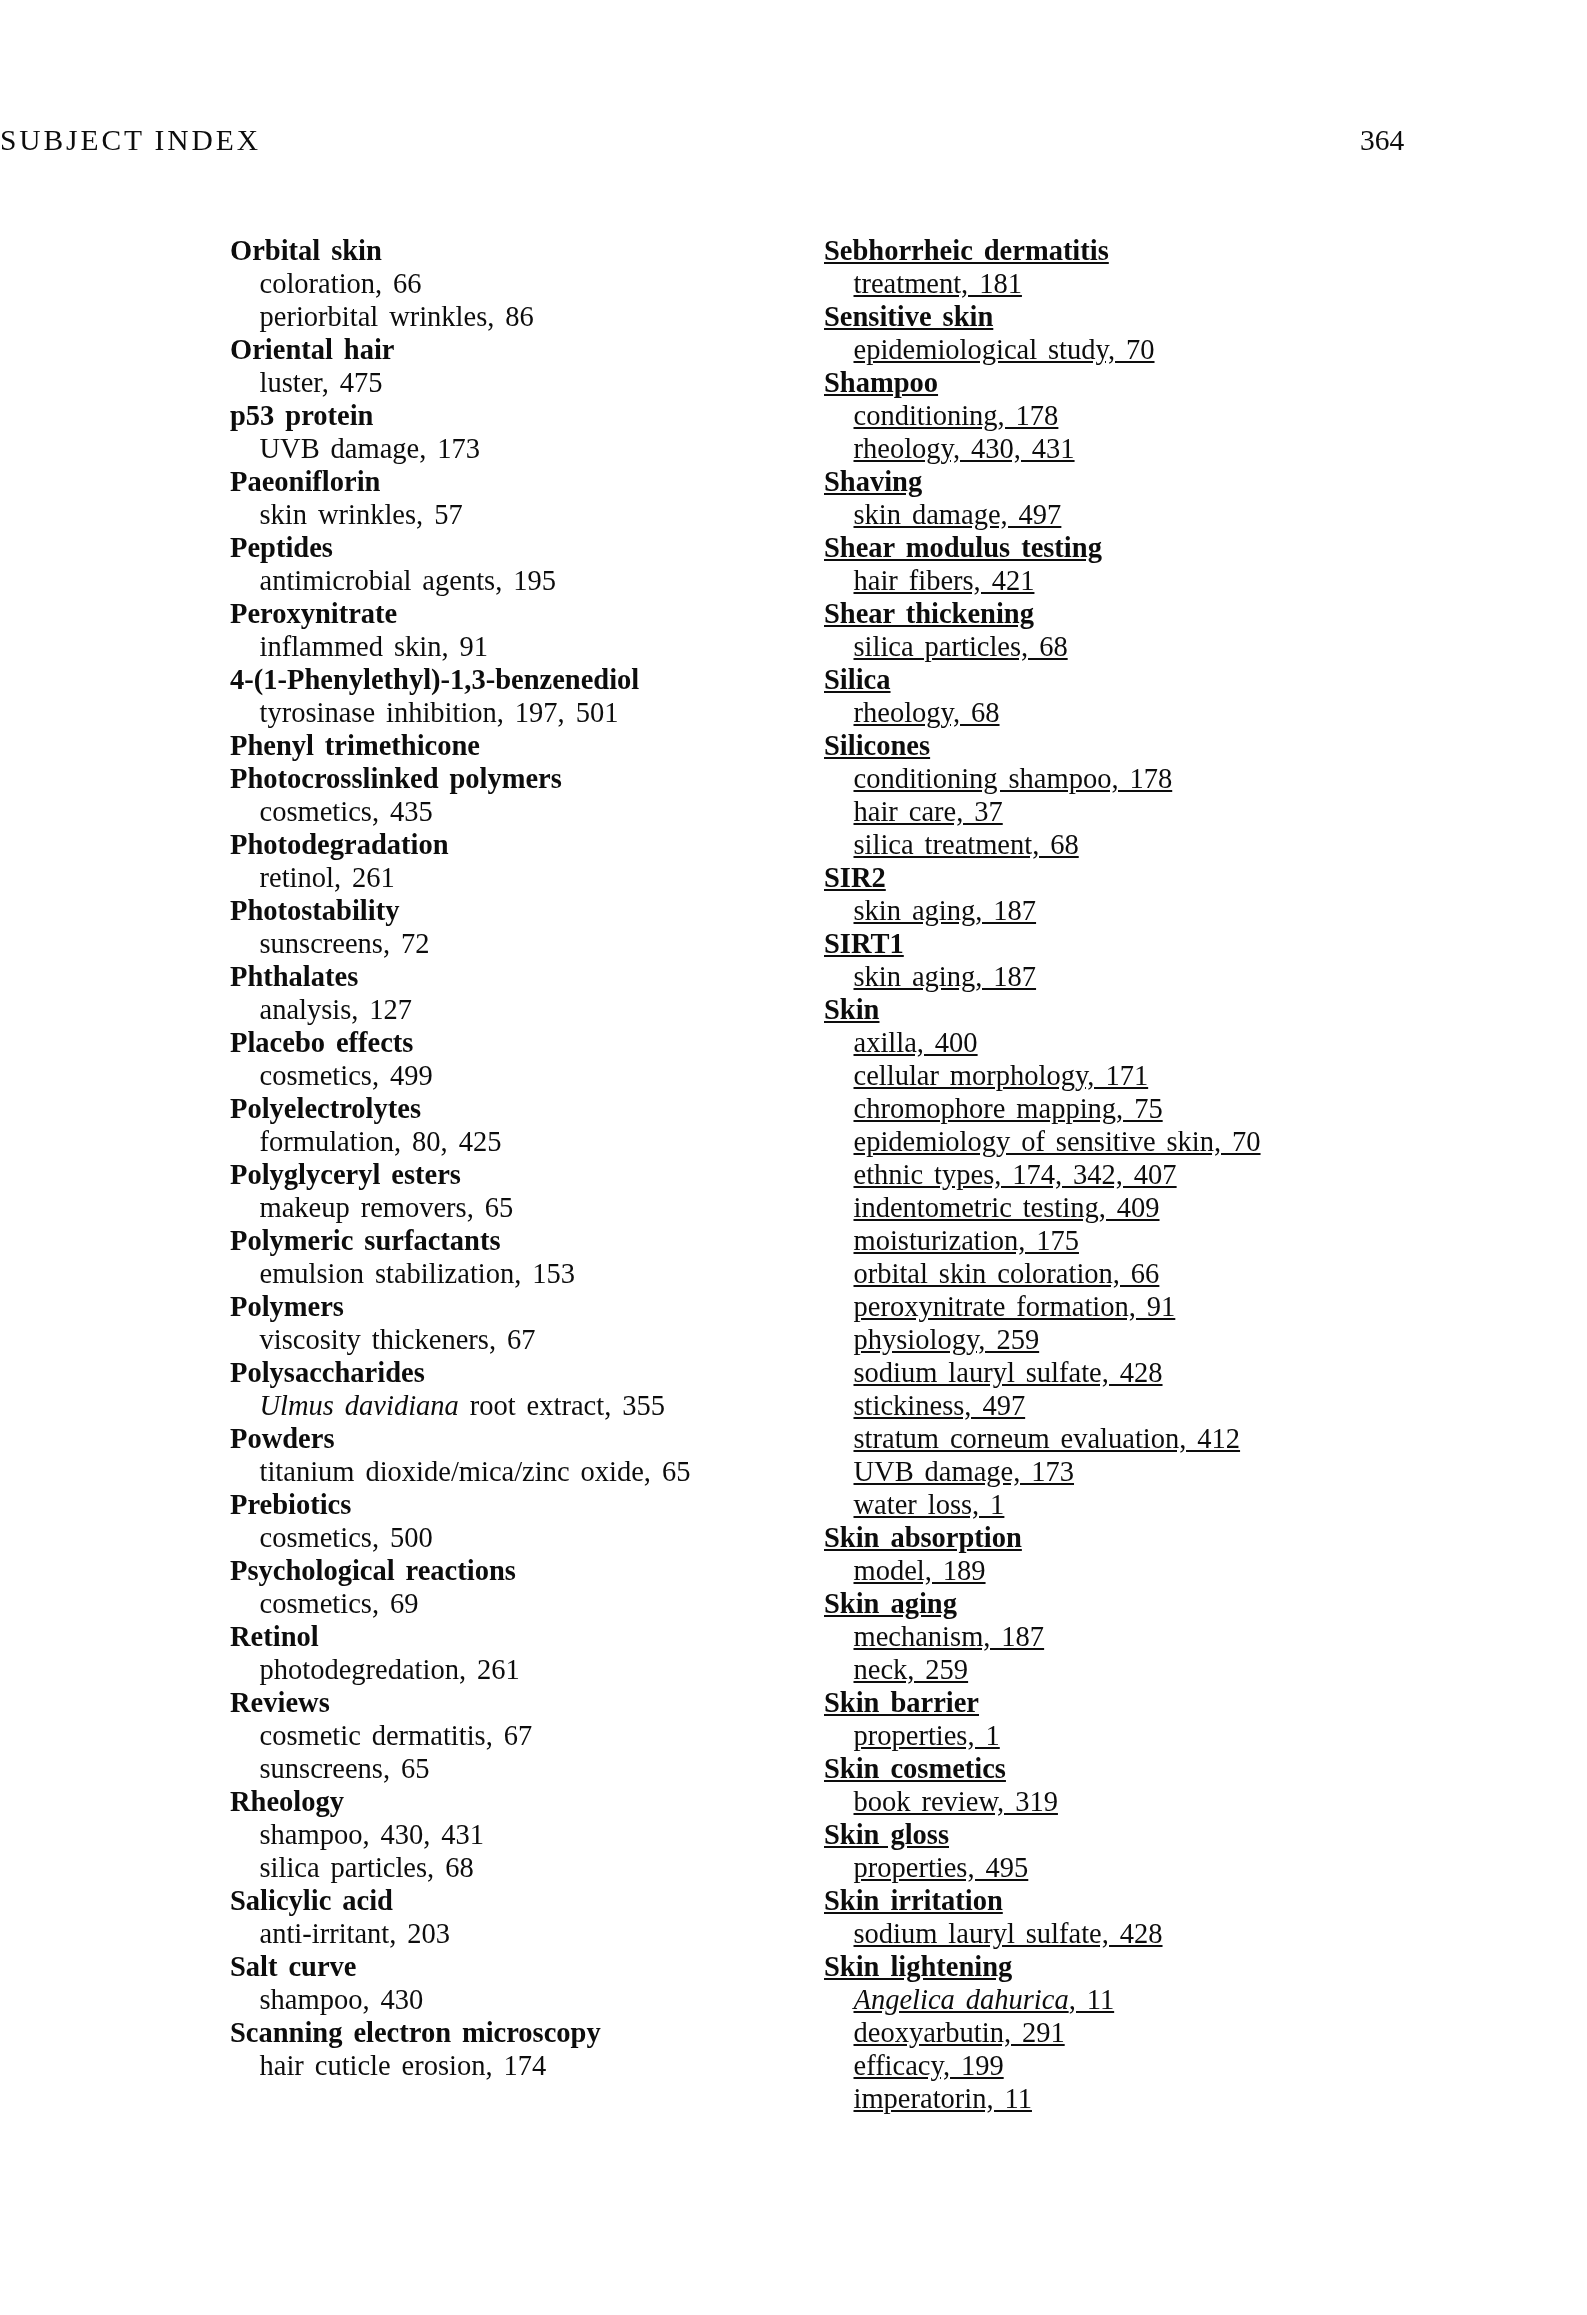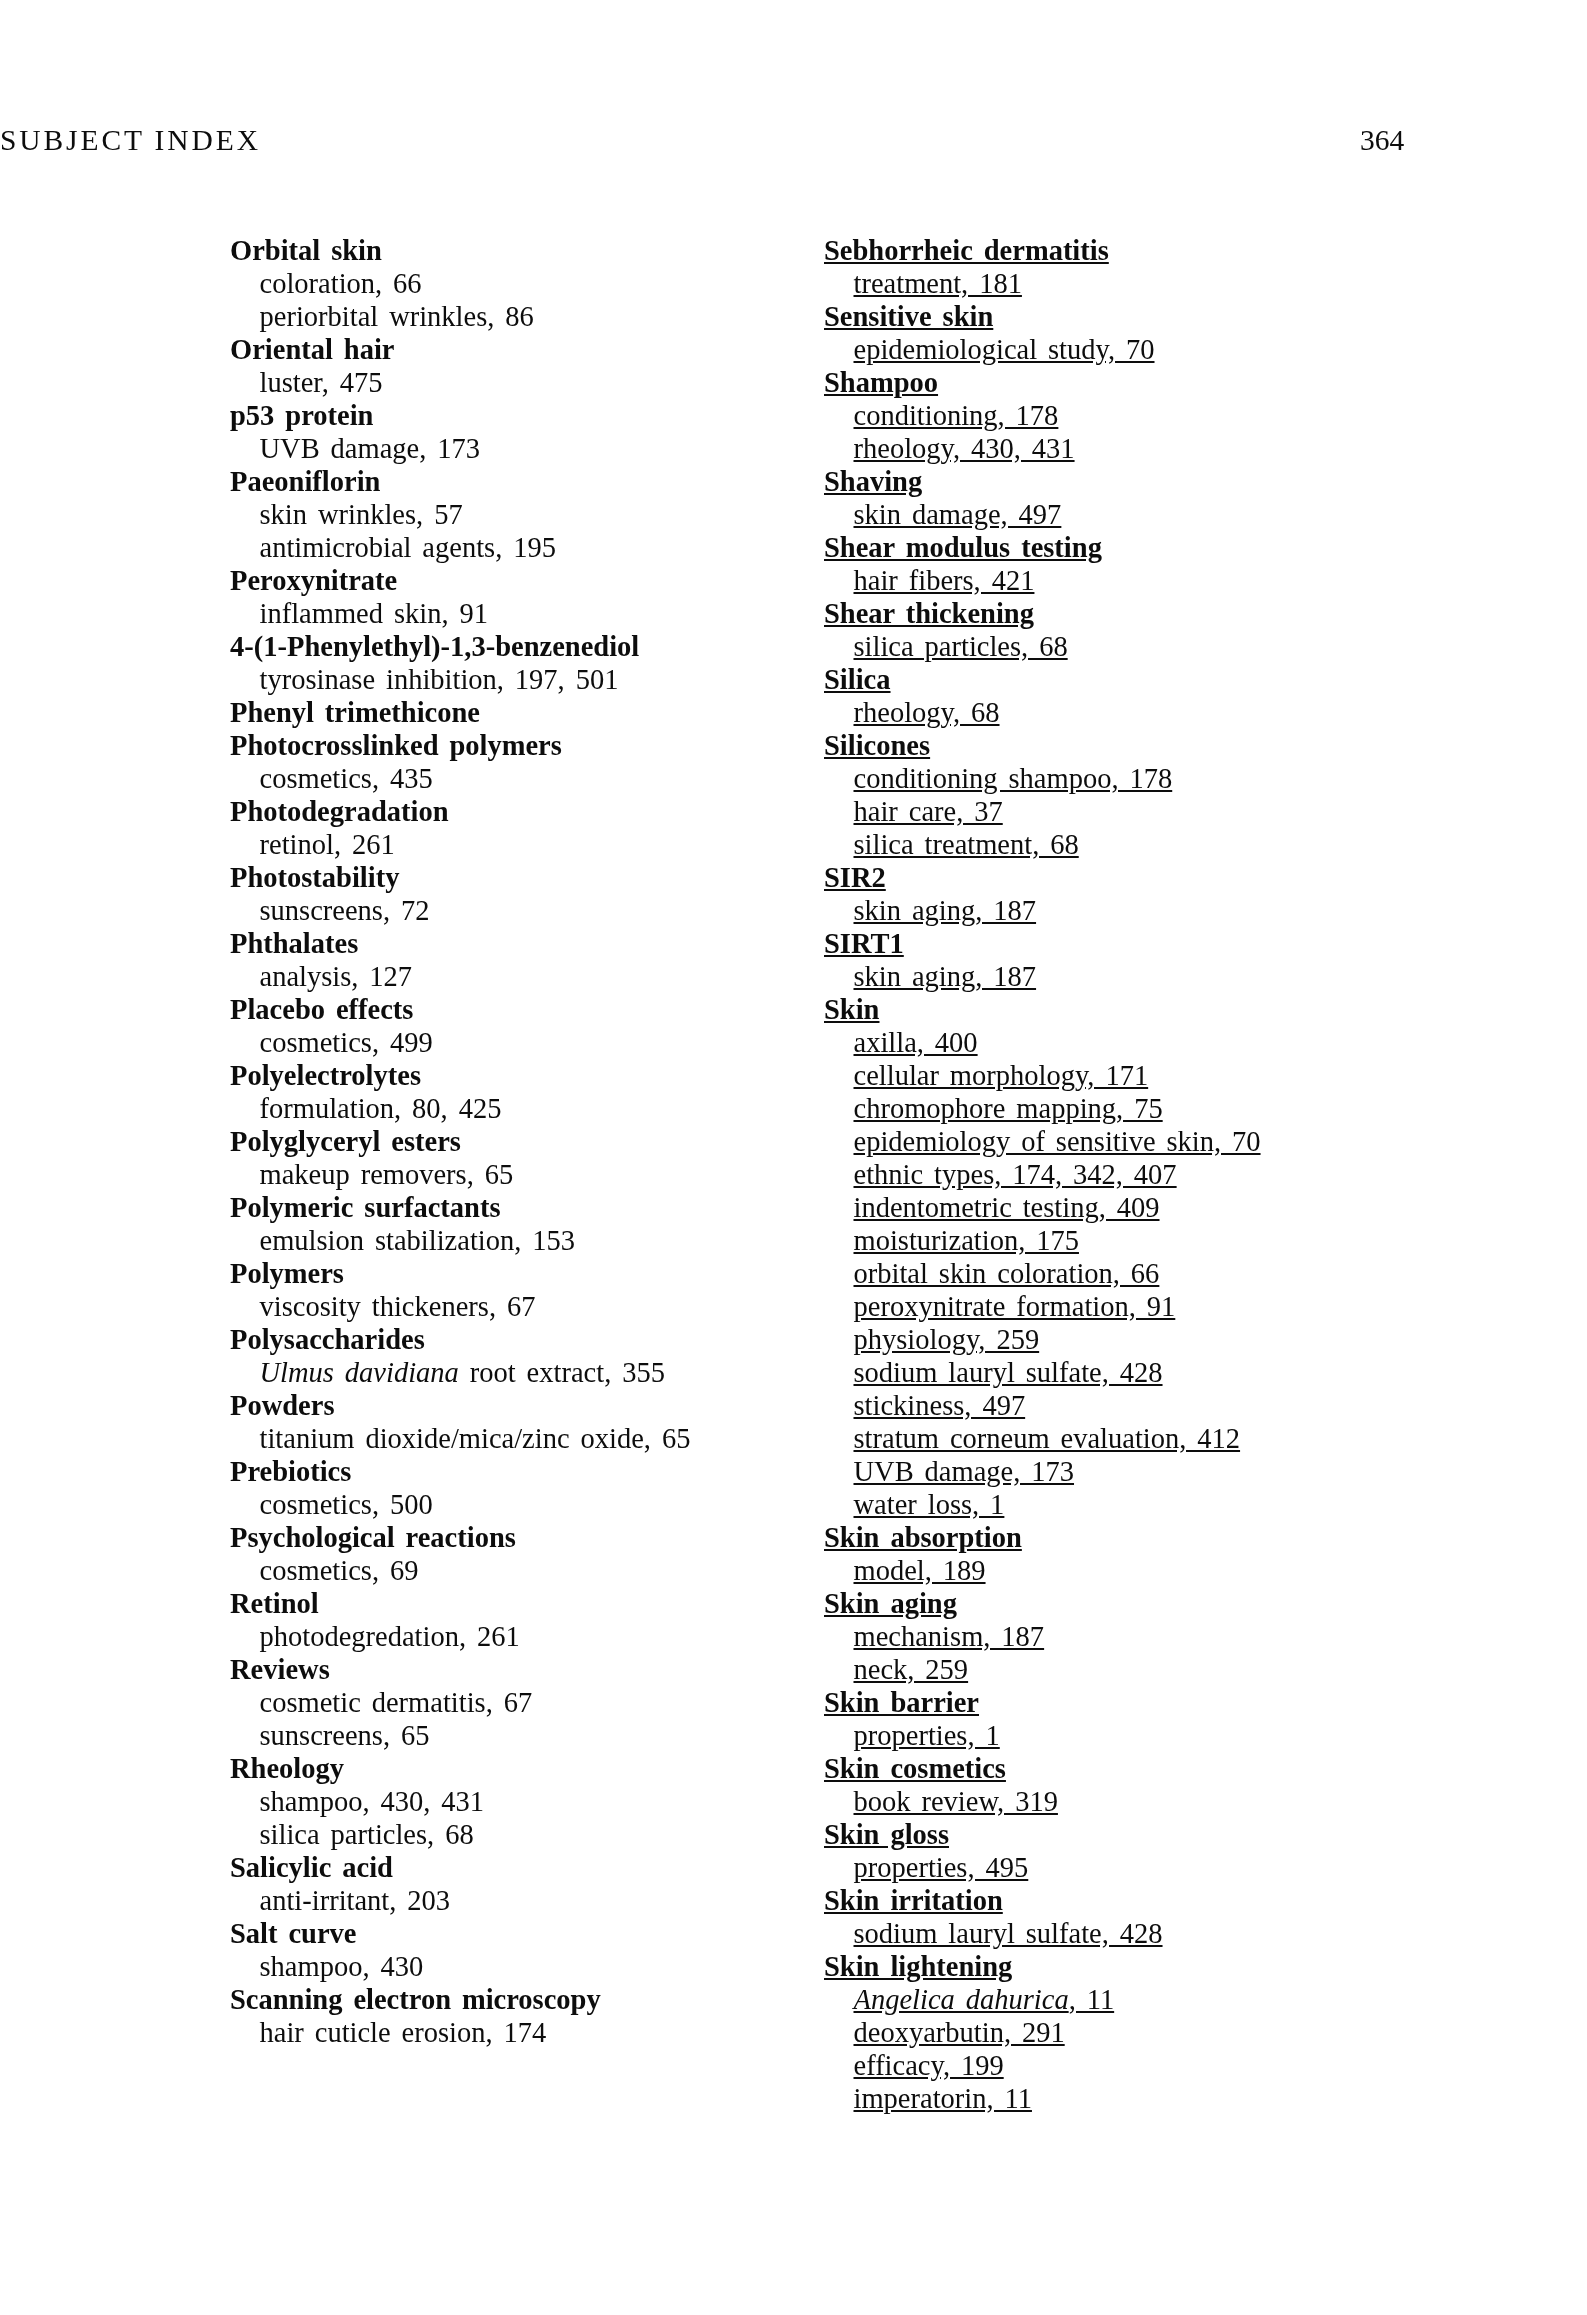--- a/index.html
+++ b/index.html
@@ -54,20 +54,21 @@
 <div class="index-column col-left">
     <div class="line term">Orbital skin</div>
     <div class="line sub">coloration, 66</div>
     <div class="line sub">periorbital wrinkles, 86</div>
     <div class="line term">Oriental hair</div>
     <div class="line sub">luster, 475</div>
     <div class="line term">p53 protein</div>
     <div class="line sub">UVB damage, 173</div>
     <div class="line term">Paeoniflorin</div>
     <div class="line sub">skin wrinkles, 57</div>
+    <div class="line term">Peptides</div>
     <div class="line sub">antimicrobial agents, 195</div>
     <div class="line term">Peroxynitrate</div>
     <div class="line sub">inflammed skin, 91</div>
     <div class="line term">4-(1-Phenylethyl)-1,3-benzenediol</div>
     <div class="line sub">tyrosinase inhibition, 197, 501</div>
     <div class="line term">Phenyl trimethicone</div>
     <div class="line term">Photocrosslinked polymers</div>
     <div class="line sub">cosmetics, 435</div>
     <div class="line term">Photodegradation</div>
     <div class="line sub">retinol, 261</div>

